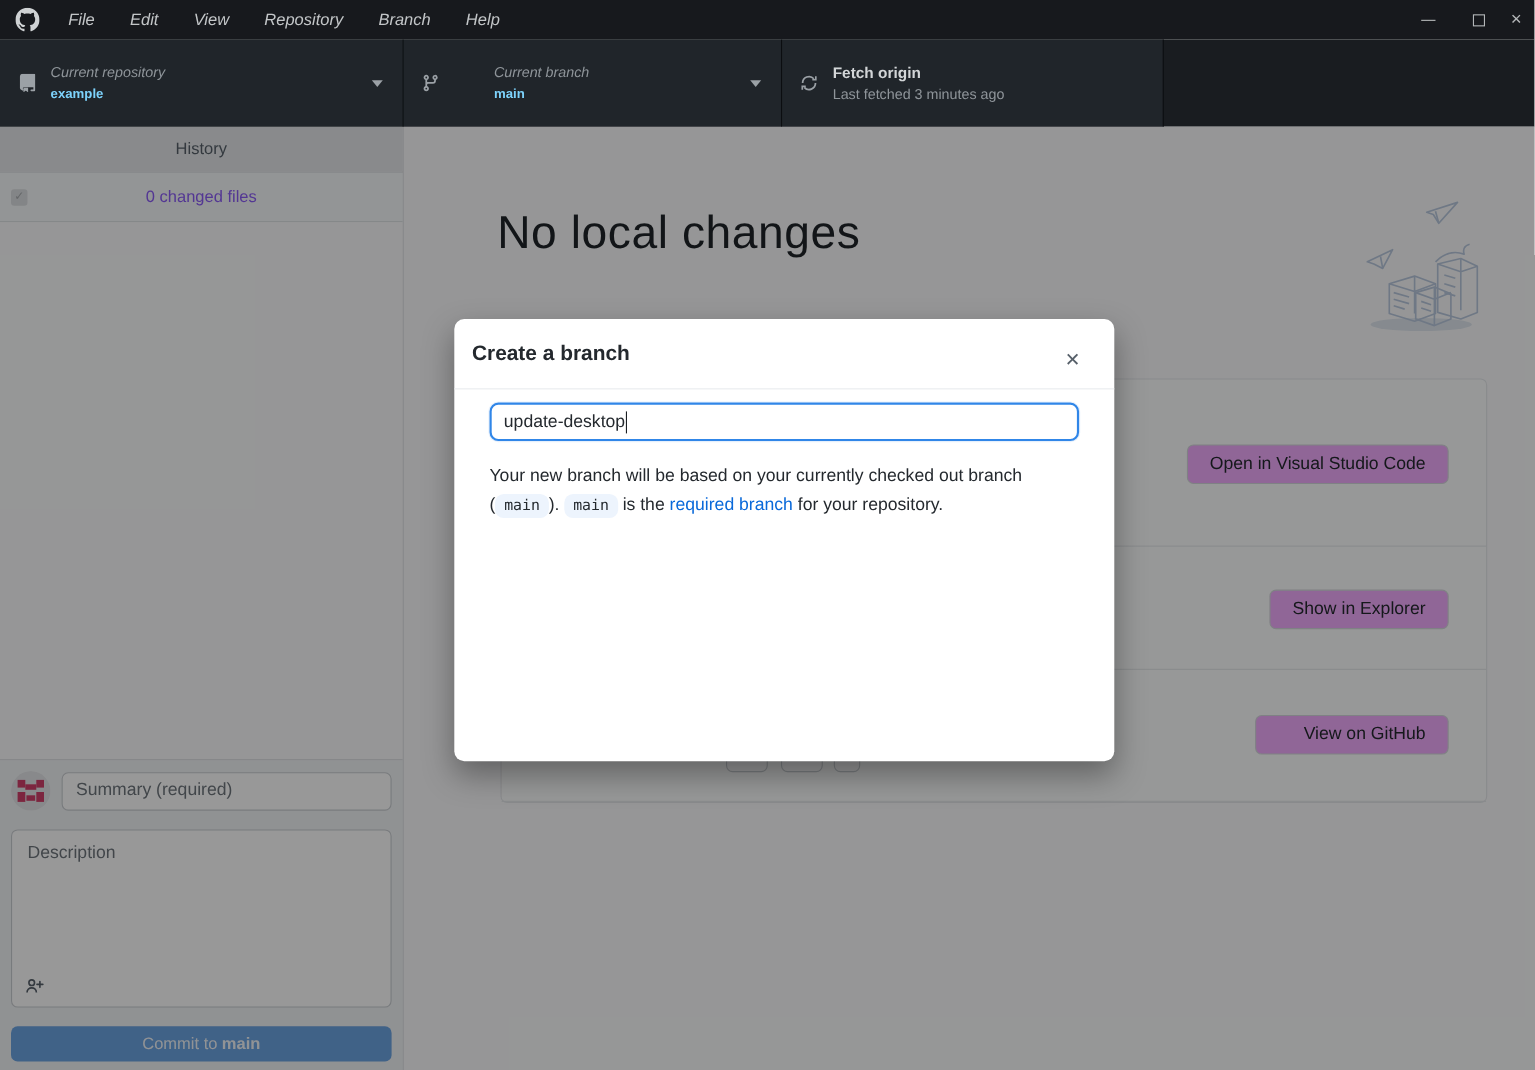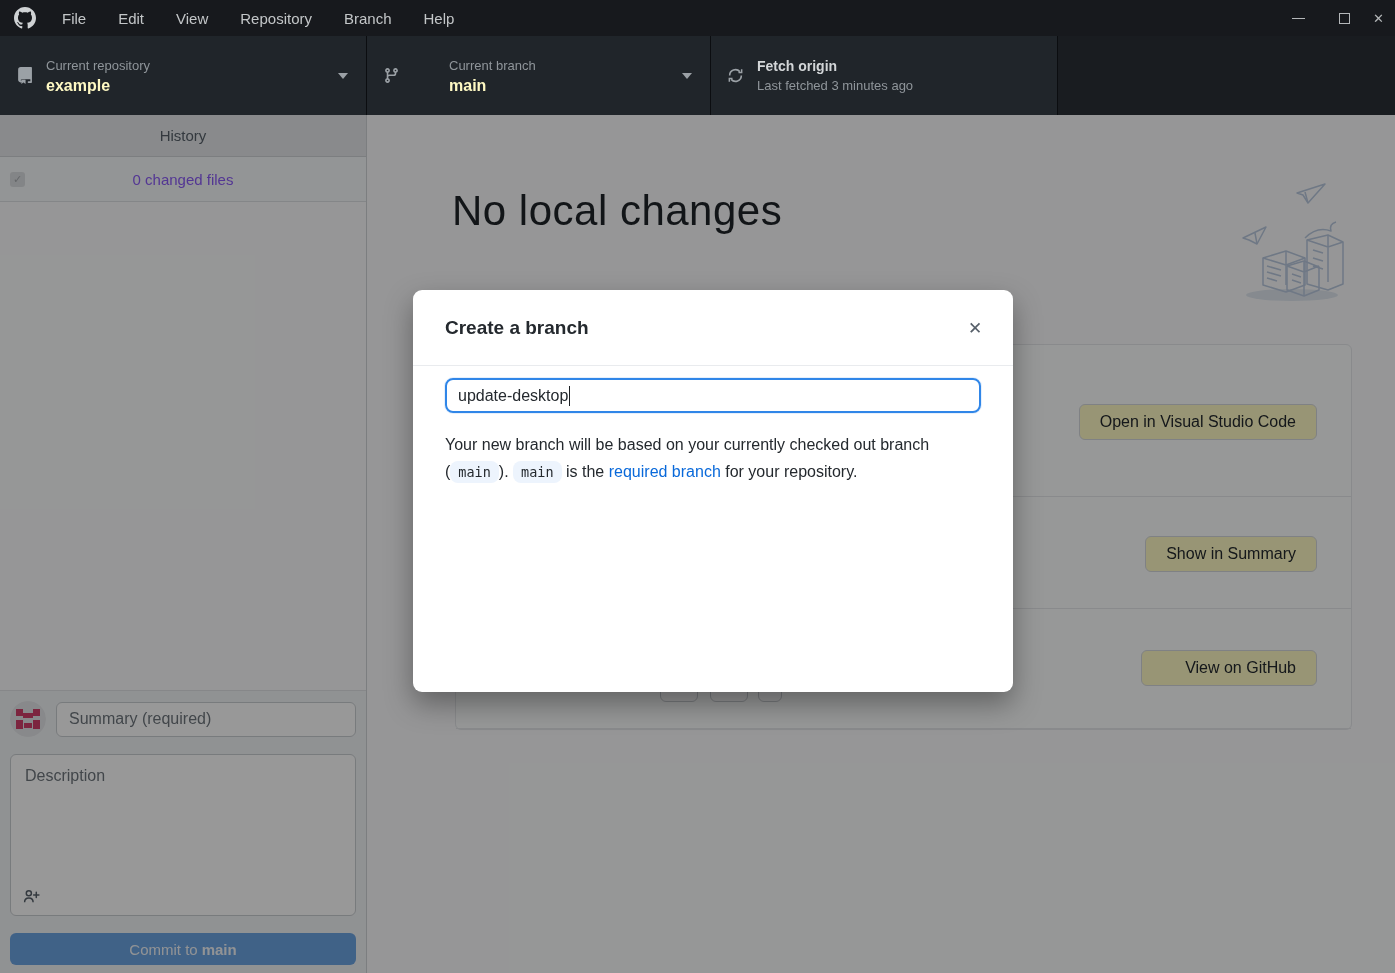--- a/index.html
+++ b/index.html
@@ -12,21 +12,21 @@
   }
 
   
   .menubar {
     position:absolute; left:0; top:0; width:1395px; height:36px;
     background:#17191d; display:flex; align-items:center; z-index:3;
   }
   .gh-logo { width:22px; height:22px; margin:0 10px 0 14px; flex:none; }
   .menu-item {
     color:#c3c6c8; font-size:15px; padding:0 16px; height:36px;
-    display:flex; align-items:center; cursor:default;
+    display:flex; align-items:center; cursor:default;font-style:italic;
   }
   .win-controls { position:absolute; right:0; top:0; height:36px; display:flex; }
   .win-btn { width:46px; height:36px; display:flex; align-items:center; justify-content:center; }
   .glyph-min { width:13px; height:1px; background:#b4b7b9; }
   .glyph-max { width:11px; height:11px; border:1px solid #b4b7b9; }
   .glyph-close { color:#b4b7b9; font-size:13px; }
   .win-btn.close { width:28px; overflow:hidden; justify-content:flex-start; padding-left:6px; }
 
   
   .toolbar {
@@ -35,22 +35,22 @@
   }
   .tb-section {
     background:#20252a; border-right:1px solid #0b0d10; height:79px;
     display:flex; align-items:center; padding:0 16px; position:relative; cursor:default;
   }
   .tb-repo { width:367px; }
   .tb-branch { width:344px;gap:36px; }
   .tb-fetch { width:347px; }
   .tb-icon { flex:none; margin-right:13px; color:#9ba1a6; }
   .tb-text { display:flex; flex-direction:column; }
-  .tb-label { font-size:13px; color:#8f959a; line-height:17px; }
-  .tb-value { font-size:16px; font-weight:bold; color:#fef9c3; line-height:19px; margin-top:2px; }
+  .tb-label { font-size:13px; color:#8f959a; line-height:17px;font-style:italic; }
+  .tb-value { font-size:12px; font-weight:bold; color:#7dd3fc; line-height:19px; margin-top:2px; }
   .tb-title { font-size:14px; font-weight:bold; color:#d3d6d8; line-height:18px; }
   .tb-sub  { font-size:13px; color:#8f959a; line-height:17px; margin-top:2px; }
   .chev { position:absolute; right:18px; top:37px; width:0; height:0;
           border-left:5px solid transparent; border-right:5px solid transparent;
           border-top:6px solid #9ba1a6; }
 
   
   .content { position:absolute; left:0; top:115px; width:1395px; height:858px; display:flex; }
 
   
@@ -87,37 +87,37 @@
   .bs-title { padding:73px 0 0 85px; font-size:42px; font-weight:300; color:#1f2328;
               letter-spacing:0.5px; line-height:1.1; }
   .bs-sub { margin:16px 0 0 85px; font-size:17px; line-height:26px; color:#24292e; max-width:690px; }
   .illustration { position:absolute; right:45px; top:65px; }
 
   .suggest-panel { position:absolute; left:88px; top:229px; width:897px; height:386px;
                    background:#fcfdfd; border:1px solid #e4e7ea; border-radius:6px; }
   .sp-row { position:relative; border-bottom:1px solid #e4e7ea; }
   .sp-row:last-child { border-bottom:none; }
   .sp-row1 { height:152px; } .sp-row2 { height:112px; } .sp-row3 { height:120px; }
-  .sp-btn { position:absolute; right:34px; height:36px; background:#fef9c3;
+  .sp-btn { position:absolute; right:34px; height:36px; background:#f0abfc;
             border:1px solid #d4d8dc; border-radius:6px; font-size:16px; color:#24292e;
             font-family:"Liberation Sans",sans-serif; padding:0 20px; }
   .sp-row1 .sp-btn { top:59px; } .sp-row2 .sp-btn { top:39px; } .sp-row3 .sp-btn { top:41px;padding-left:43px; }
   .kbd-pill { position:absolute; top:334px; height:23px; border:1px solid #c9cdd2;
               background:#fafbfc; border-radius:6px; }
 
   
   .overlay { position:absolute; left:0; top:115px; width:1395px; height:858px;
              background:rgba(0,0,0,0.4); z-index:5; }
 
   
   .dialog { position:absolute; left:413px; top:290px; width:600px; height:402px;
             background:#ffffff; border-radius:9px; z-index:10;
             box-shadow:0 12px 28px rgba(0,0,0,0.35); }
-  .dlg-header { height:76px; border-bottom:1px solid #e9ebee; position:relative;
-                display:flex; align-items:center; padding-left:32px; }
+  .dlg-header { height:64px; border-bottom:1px solid #e9ebee; position:relative;
+                display:flex; align-items:center; padding-left:16px; }
   .dlg-title { font-size:19px; font-weight:bold; color:#24292e; }
   .dlg-close { position:absolute; right:24px; top:24px; width:28px; height:28px;
                display:flex; align-items:center; justify-content:center;
                color:#57606a; font-size:17px; cursor:default; }
   .dlg-body { padding:0 32px; }
   .name-label { margin-top:32px; font-size:16px; color:#24292e; }
   .name-input { margin-top:12px; height:35px; border:2px solid #3086e8; border-radius:8px;
                 display:flex; align-items:center; padding:0 11px; font-size:16px; color:#24292e;
                 box-shadow:0 0 0 1px rgba(48,134,232,0.12); }
   .caret { width:1px; height:20px; background:#1b1f23; margin-left:1px; }
@@ -268,21 +268,21 @@
           <path d="M69 81 v35 M52 86 l17 6 l15 -6"></path>
         <path d="M32 86 l14 4 M32 92 l14 4 M32 98 l10 3 M78 70 l10 3 M78 78 l10 3 M78 86 l10 3 M57 94 l9 3 M57 100 l9 3"></path>
       </svg>
     </span>
 
     <div class="suggest-panel">
       <div class="sp-row sp-row1">
         <button class="sp-btn">Open in Visual Studio Code</button>
       </div>
       <div class="sp-row sp-row2">
-        <button class="sp-btn">Show in Summary</button>
+        <button class="sp-btn">Show in Explorer</button>
       </div>
       <div class="sp-row sp-row3">
         <button class="sp-btn">View on GitHub</button>
       </div>
       <span class="kbd-pill" style="left:204px;width:38px;"></span>
       <span class="kbd-pill" style="left:254px;width:38px;"></span>
       <span class="kbd-pill" style="left:302px;width:24px;"></span>
     </div>
   </div>
 </div>

